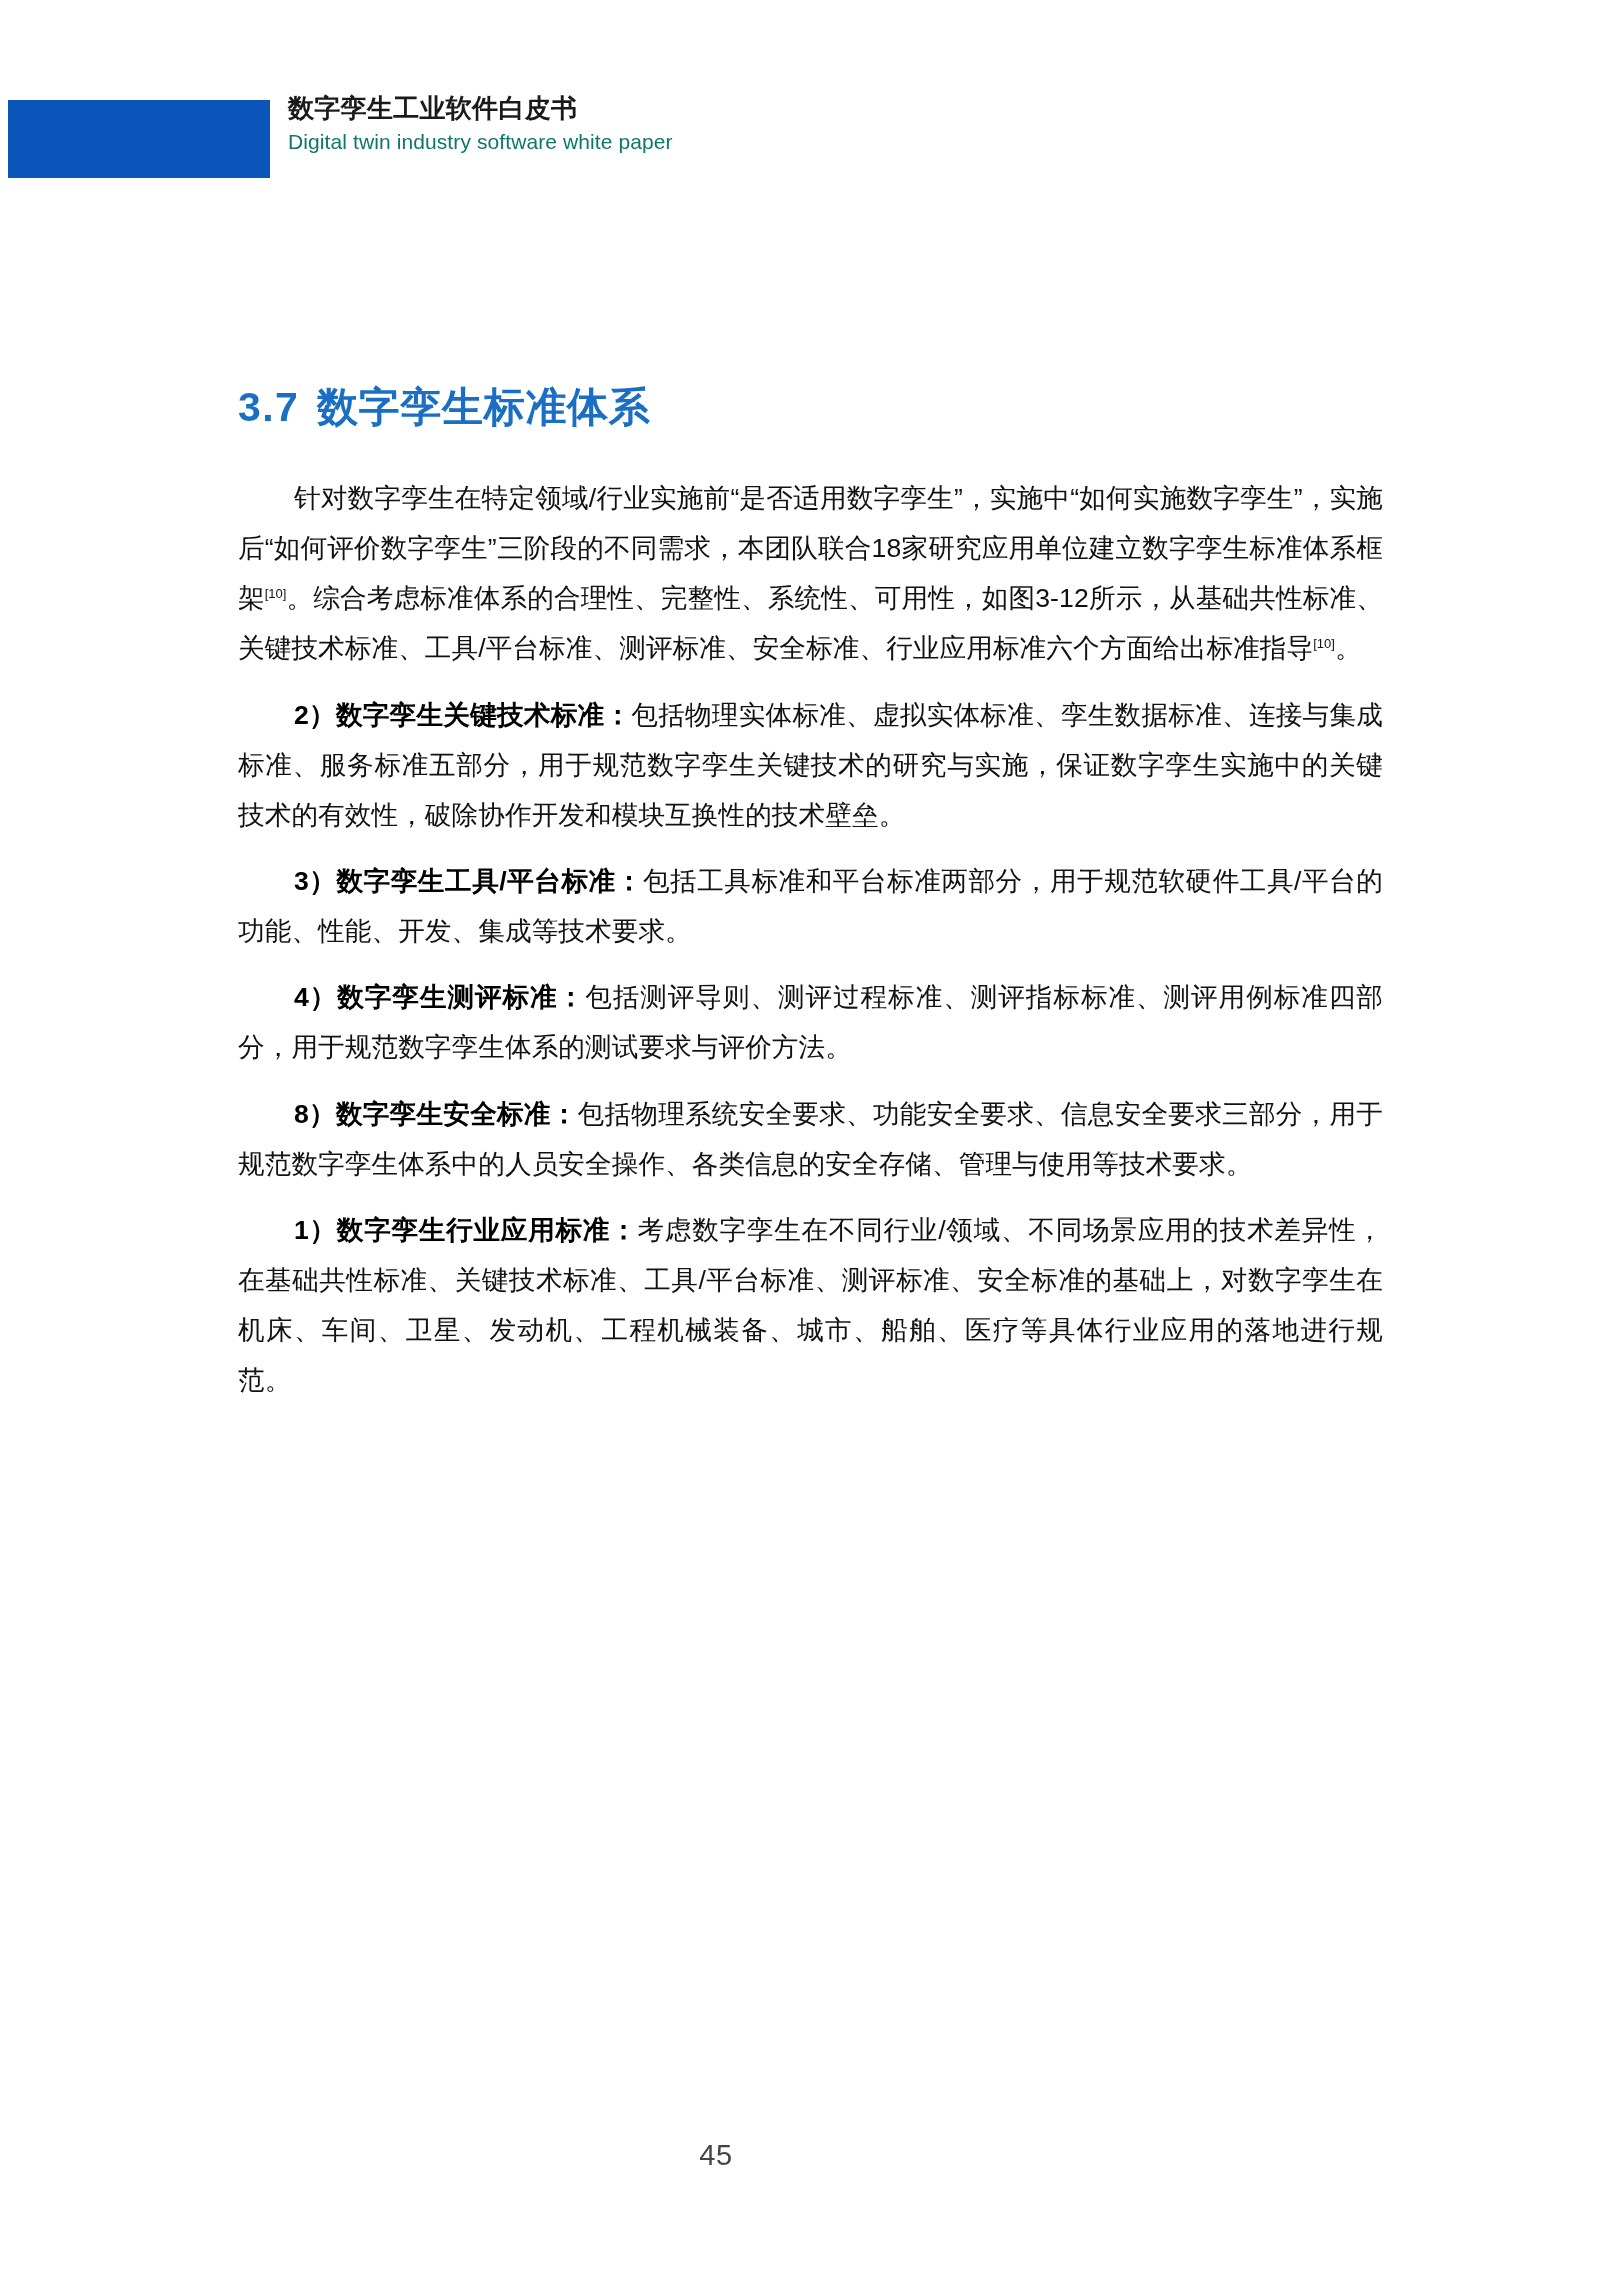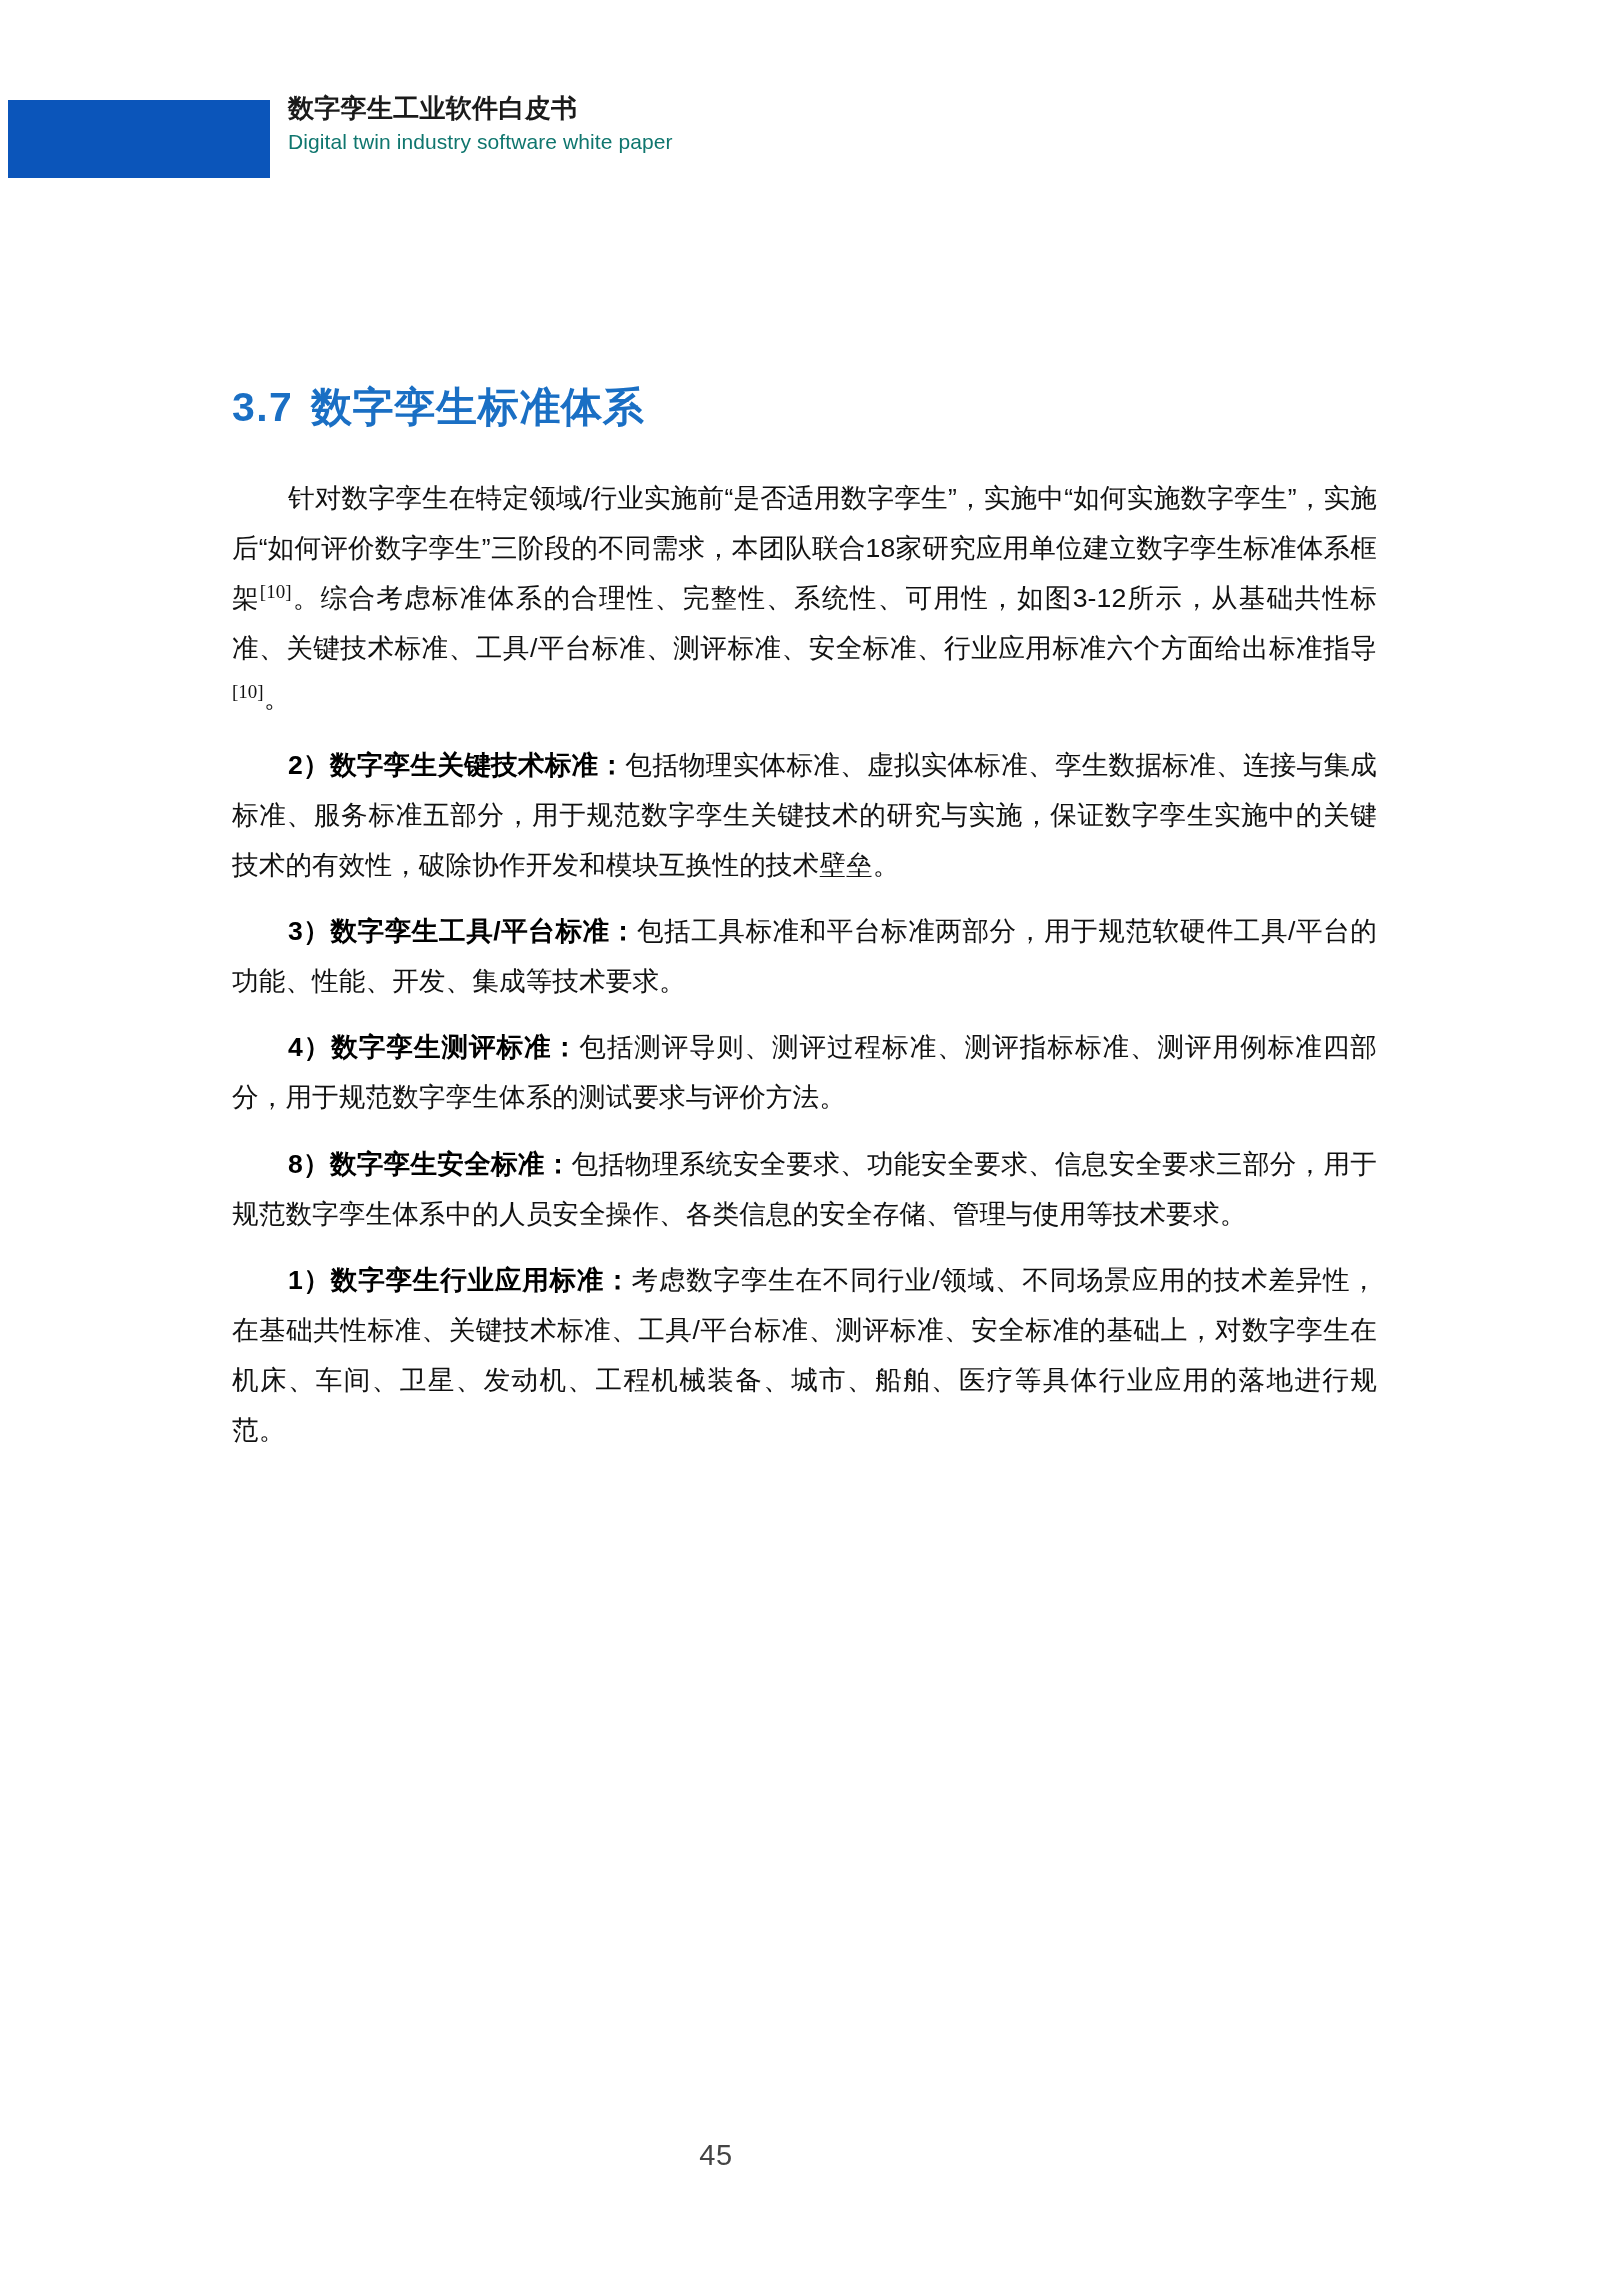--- a/index.html
+++ b/index.html
@@ -56,21 +56,21 @@
     font-weight: 400;
     color: #0f766e;
     letter-spacing: 0.1px;
     line-height: 1.2;
     white-space: nowrap;
   }
 
   
   .content {
     position: absolute;
-    left: 232px;
+    left: 238px;
     top: 382px;
     width: 1145px;
   }
 
   .section-heading {
     font-size: 41px;
     font-weight: bold;
     color: #1a6fc4;
     letter-spacing: 0.7px;
     line-height: 1.25;
@@ -97,26 +97,25 @@
     font-weight: 400;
   }
   p.para:last-child { margin-bottom: 0; }
 
   .lead {
     font-weight: bold;
     color: #000000;
   }
 
   sup.ref {
-    font-size: 19px;
+    font-size: 13px;
     vertical-align: 9.5px;
     line-height: 0;
     letter-spacing: 0;
     font-weight: 400;
-    font-family: Liberation Serif, serif;
   }
 
   
   .page-number {
     position: absolute;
     left: 0;
     top: 2141px;
     width: 1432px;
     text-align: center;
     font-size: 29px;

